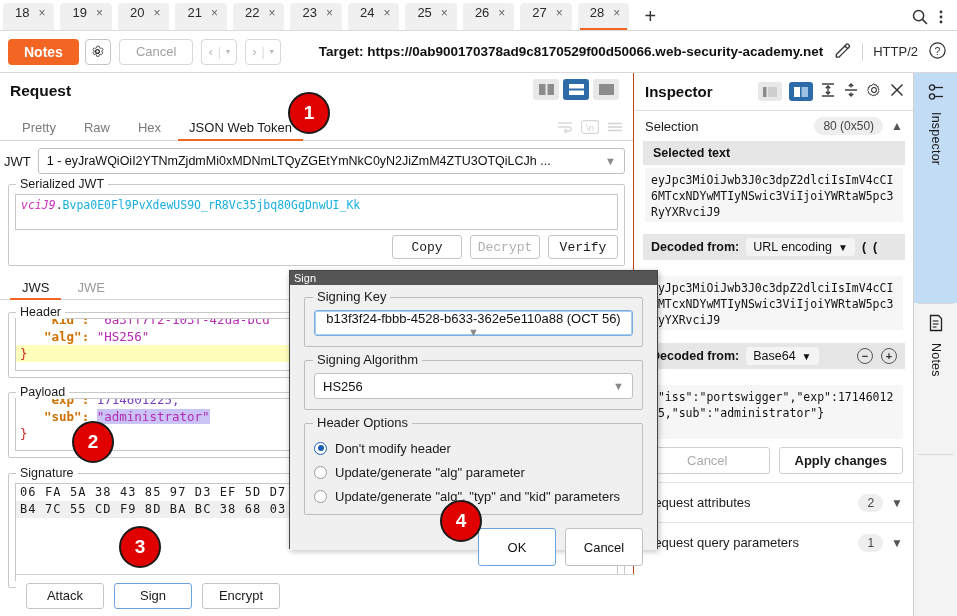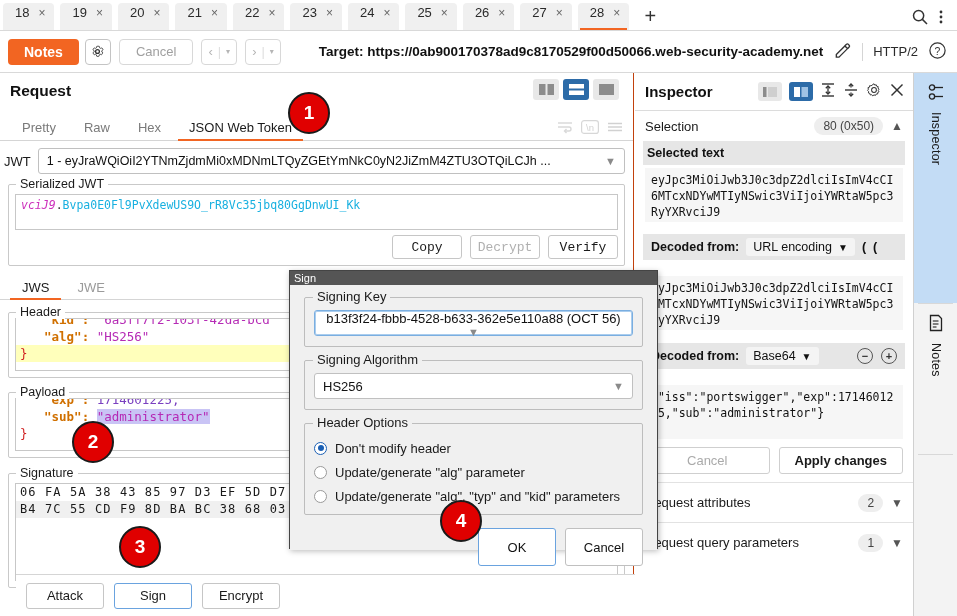--- a/index.html
+++ b/index.html
@@ -199,21 +199,21 @@
     height:30px; display:flex; align-items:center; padding:0 10px; gap:8px;
     font-size:13px; color:#1a1a1a;
   }
   .pill {
     background:#eeeeee; border-radius:10px; padding:2px 9px; font-size:12px; color:#444;
   }
   .chev-btn { color:#555; font-size:12px; }
 
   .sec-title {
     background:#e6e6e6; font-weight:bold; font-size:12.5px; color:#111;
-    padding:5px 4px; margin:0 8px;
+    padding:5px 10px; margin:0 8px;
   }
   .ro-box {
     margin:3px 10px 0 10px; background:#f6f6f6; border:1px solid transparent;
     font-family:"DejaVu Sans Mono", monospace; font-size:11.5px; line-height:16px;
     padding:3px 5px; color:#111; word-break:break-all;
   }
   .dec-row {
     margin:16px 8px; background:#e6e6e6; display:flex; align-items:center; gap:7px;
     padding:4px 8px; font-size:12.5px; font-weight:bold; color:#111;
   }

